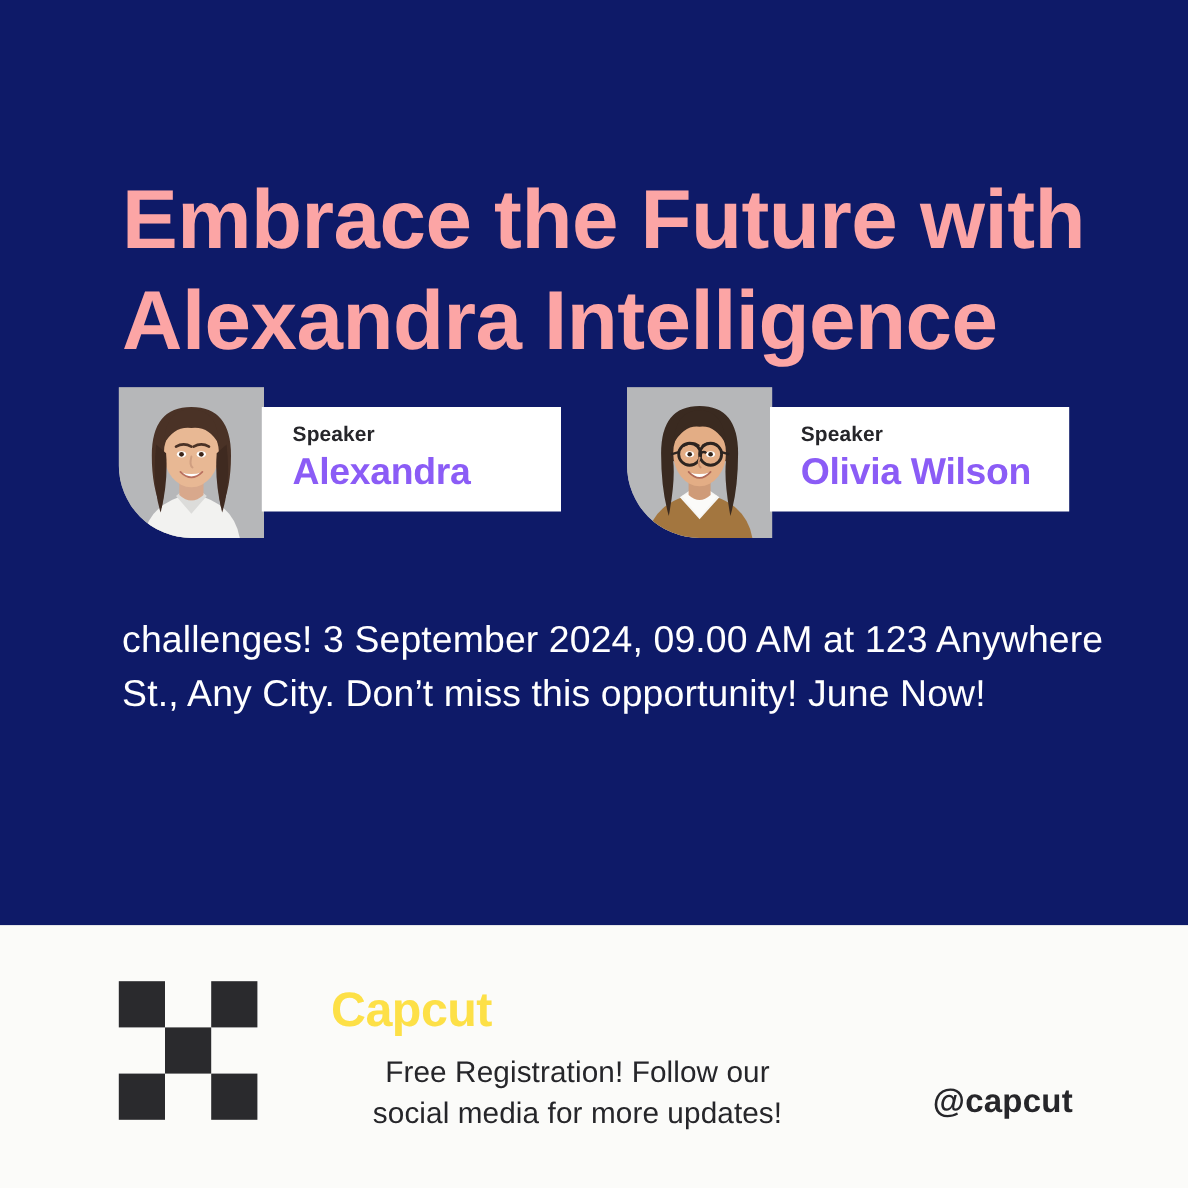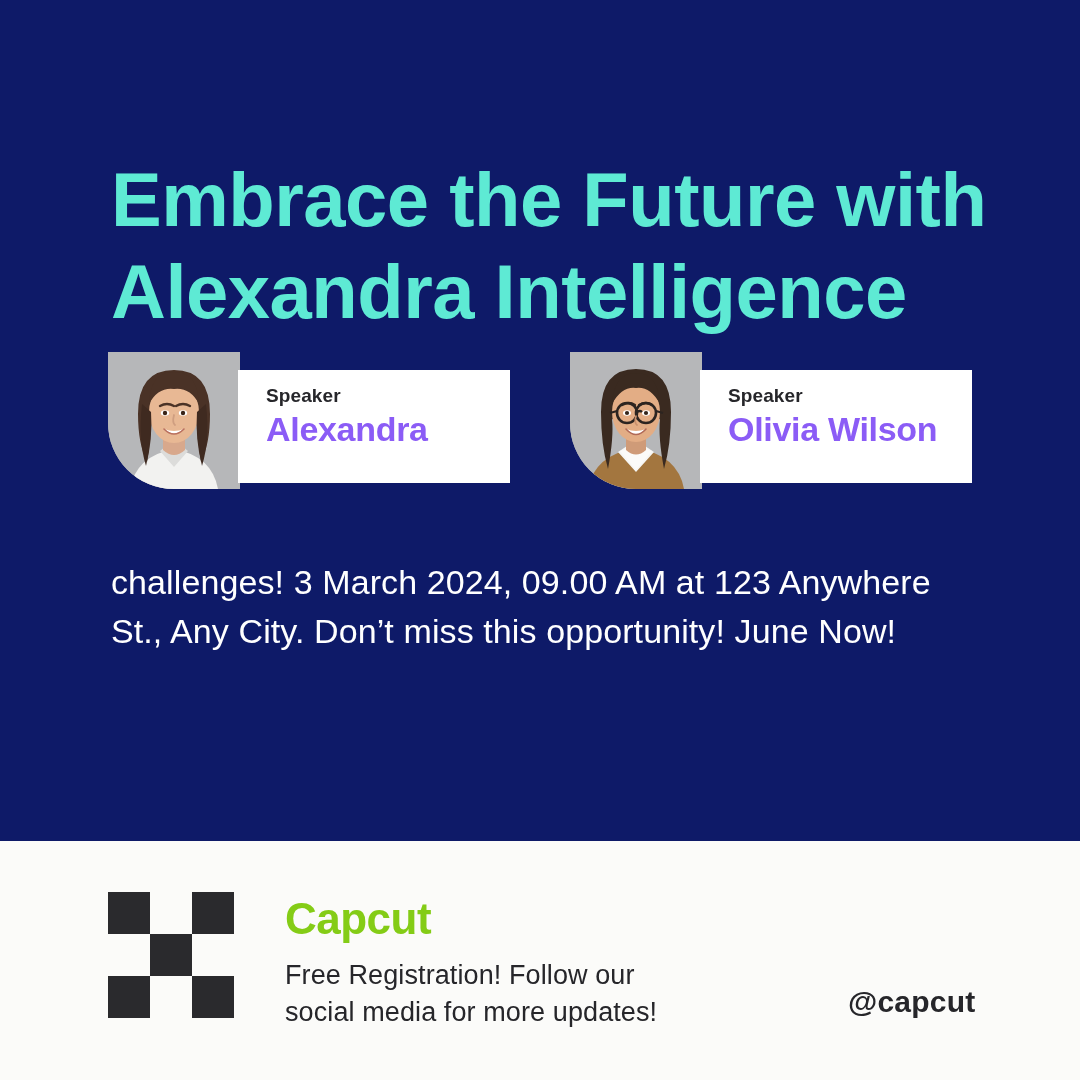--- a/index.html
+++ b/index.html
@@ -25,21 +25,21 @@
     height: 841px;
     background: #0e1a68;
   }
 
   
   .headline {
     position: absolute;
     left: 111px;
     top: 103px;
     width: 900px;
-    color: #5eead4;
+    color: #fca5a5;
     font-size: 76px;
     font-weight: 700;
     line-height: 92px;
     letter-spacing: -0.5px;
   }
   .headline .hl-line { display: block; white-space: nowrap; }
 
   
   .speakers {
     position: absolute;
@@ -66,21 +66,21 @@
     border-bottom-left-radius: 66px;
     overflow: hidden;
   }
   .speaker-photo svg { display: block; width: 132px; height: 137px; }
 
   .speaker-panel {
     position: absolute;
     top: 18px;
     left: 130px;
     width: 272px;
-    height: 113px;
+    height: 95px;
     background: #ffffff;
     box-sizing: border-box;
     padding: 15px 0 0 28px;
   }
   .speaker-role {
     font-size: 19px;
     font-weight: 700;
     color: #26262a;
     letter-spacing: 0.1px;
     line-height: 22px;
@@ -133,31 +133,33 @@
 
   .brand-block {
     position: absolute;
     left: 285px;
     top: 893px;
     width: 480px;
   }
   .brand-name {
     font-size: 44px;
     font-weight: 700;
-    color: #84cc16;
+    color: #fde047;
     letter-spacing: -0.5px;
     line-height: 52px;
+    margin-left: 16px;
   }
   .brand-tagline {
     margin-top: 12px;
     font-size: 27px;
     font-weight: 500;
     color: #26262a;
     line-height: 37px;
     letter-spacing: 0.1px;
+    text-align: center;
   }
   .brand-tagline .bt-line { display: block; white-space: nowrap; }
 
   .handle {
     position: absolute;
     left: 848px;
     top: 985px;
     font-size: 30px;
     font-weight: 700;
     color: #26262a;
@@ -258,21 +260,21 @@
       </div>
       <div class="speaker-panel">
         <div class="speaker-role">Speaker</div>
         <div class="speaker-name">Olivia Wilson</div>
       </div>
     </div>
 
   </div>
 
   <div class="body-copy">
-    <span class="bc-line">challenges! 3 March 2024, 09.00 AM at 123 Anywhere</span>
+    <span class="bc-line">challenges! 3 September 2024, 09.00 AM at 123 Anywhere</span>
     <span class="bc-line">St., Any City. Don’t miss this opportunity! June Now!</span>
   </div>
 
   <div class="footer"></div>
 
   <div class="logo-mark">
     <span class="logo-cell on"></span>
     <span class="logo-cell"></span>
     <span class="logo-cell on"></span>
     <span class="logo-cell"></span>

